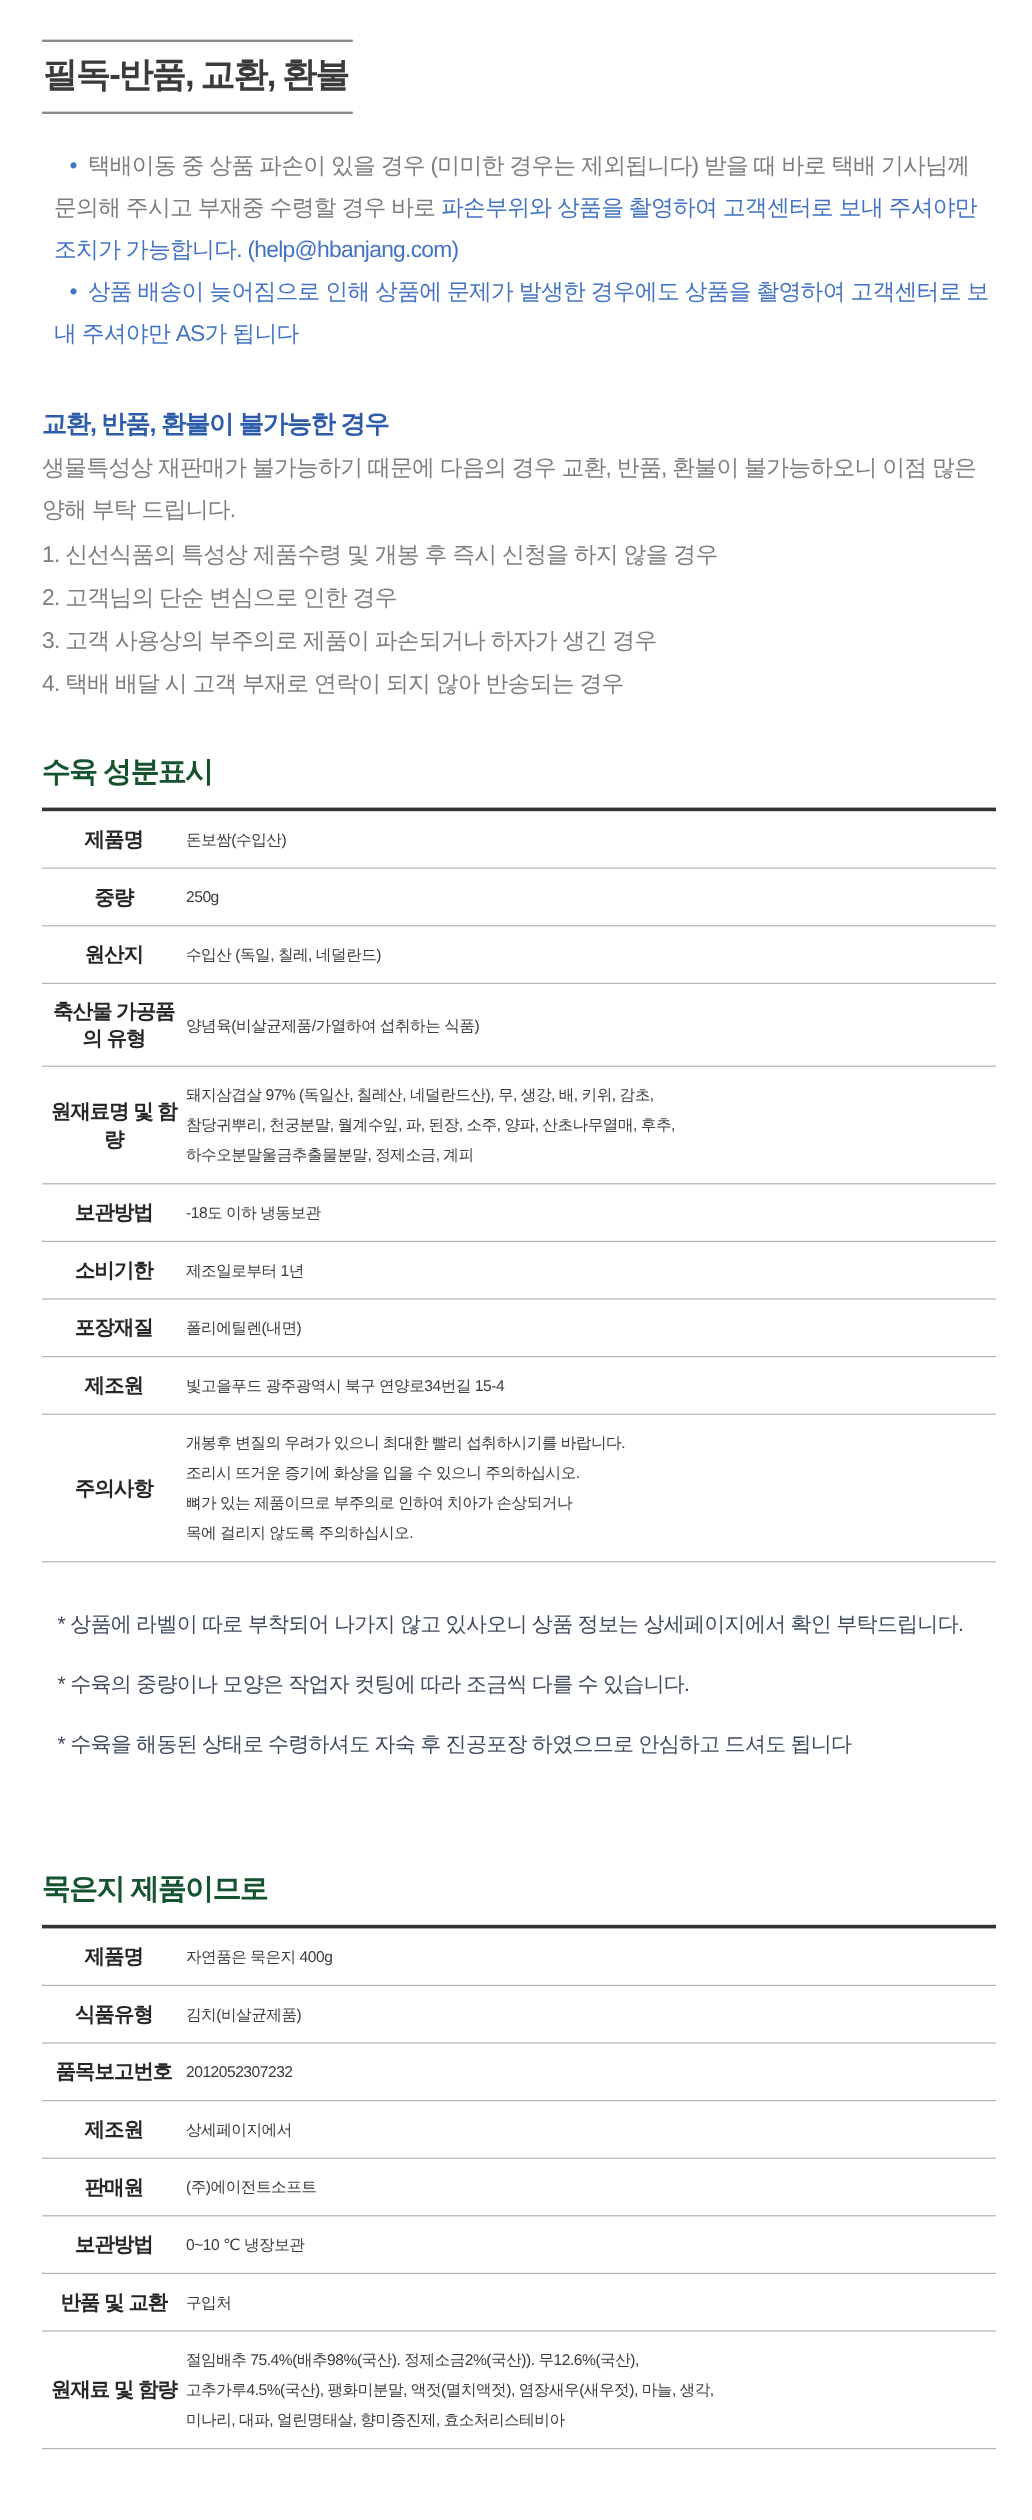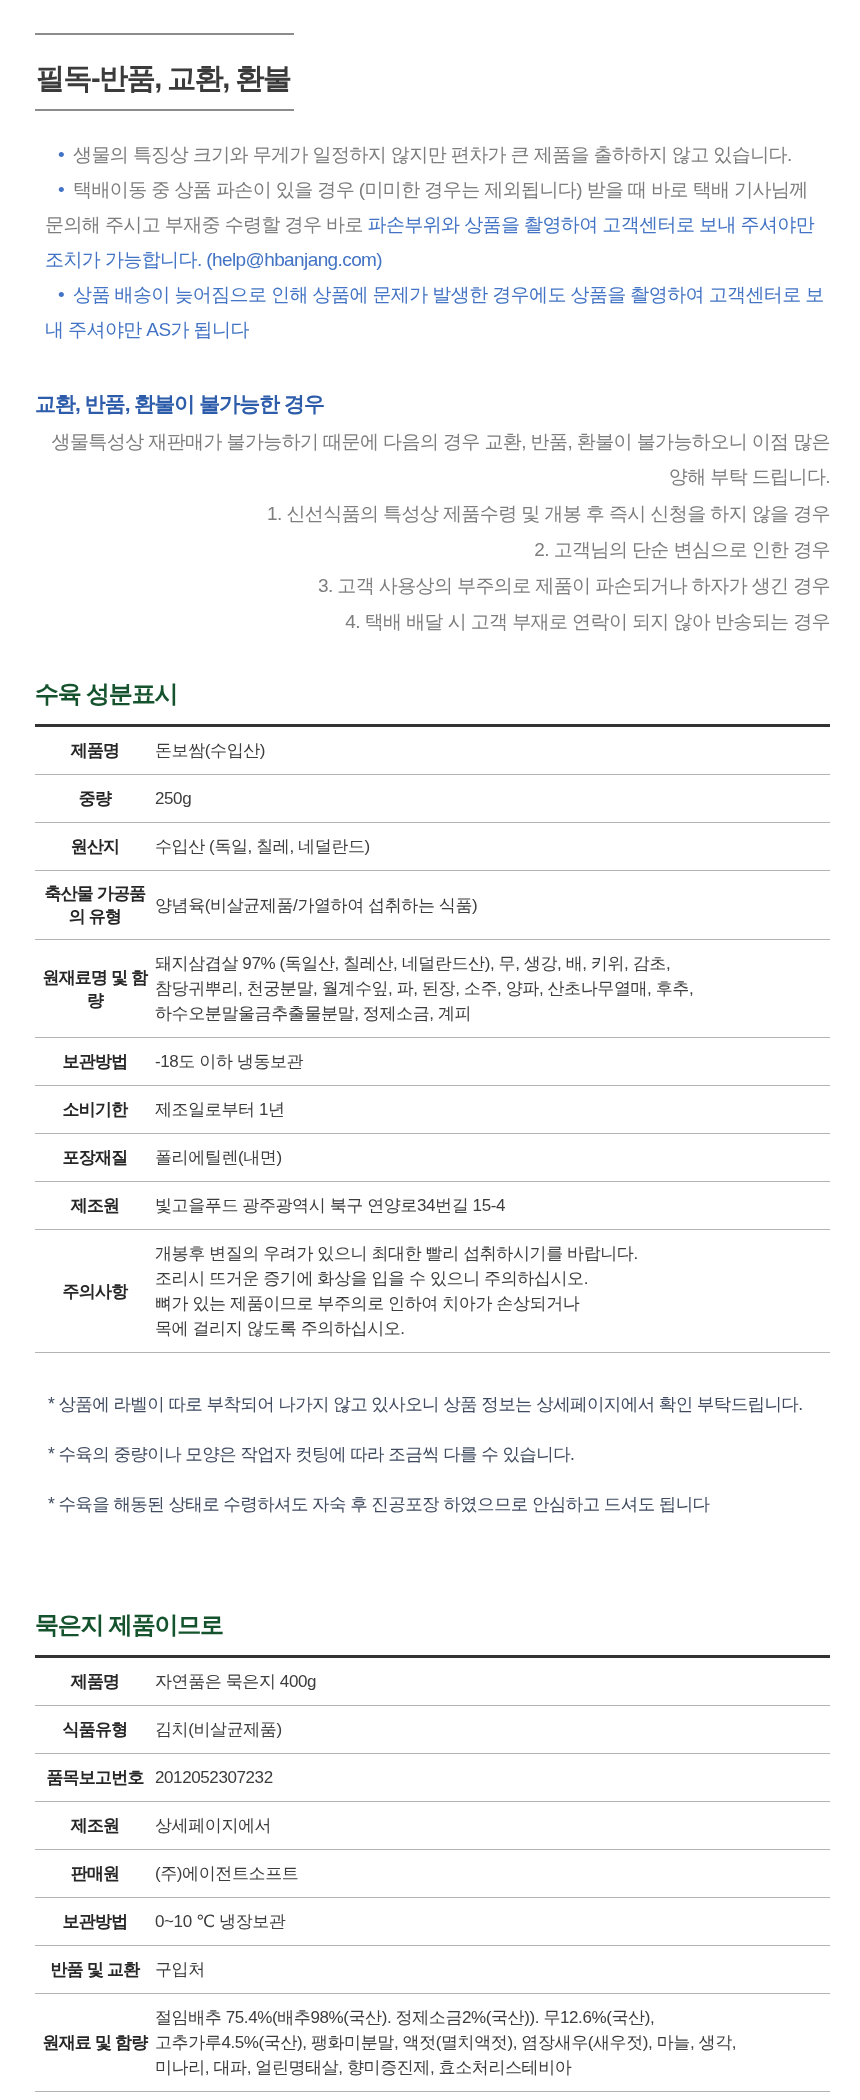--- a/index.html
+++ b/index.html
@@ -4,73 +4,72 @@
 <style>
   html, body { margin: 0; padding: 0; background: #ffffff; }
   body { width: 860px; font-family: "Liberation Sans", "DejaVu Sans", sans-serif; }
   .page { width: 860px; min-height: 2100px; box-sizing: border-box; padding: 33px 30px 40px 35px; background: #fff; }
 
   
   .title-block {
     display: inline-block;
     border-top: 2px solid #8c8c8c;
     border-bottom: 2px solid #8c8c8c;
-    padding: 24px 4px 10px 1px;
+    padding: 8px 4px 10px 1px;
     font-size: 29px; font-weight: bold; color: #3b3b3b;
     letter-spacing: -1.5px;
   }
 
   
   .policy { margin-top: 26px; font-size: 19px; line-height: 35px; letter-spacing: -0.6px; }
   .bullet { margin: 0; padding-left: 10px; text-indent: 13px; }
   .dot { color: #4273c4; margin-right: 9px; }
   .gray { color: #7d7d7d; }
   .blue { color: #4273c4; }
 
   
   .sub-heading { margin: 43px 0 6px 0; font-size: 21px; font-weight: bold; color: #2d5caa; letter-spacing: -1px; }
-  .intro, .num-item { margin: 0; font-size: 19px; line-height: 35px; color: #7d7d7d; letter-spacing: -0.6px; text-align: right; }
+  .intro, .num-item { margin: 0; font-size: 19px; line-height: 35px; color: #7d7d7d; letter-spacing: -0.6px; }
   .num-list { margin-top: 2px; }
   .num-item { line-height: 36px; }
 
   
   .section-heading { margin: 38px 0 14px 0; font-size: 24px; font-weight: bold; color: #14532d; letter-spacing: -1.2px; }
   .section-heading.mukeunji-gap { margin-top: 88px; }
 
   
   .spec { width: 795px; border-collapse: collapse; border-top: 3px solid #333333; }
   .spec tr { border-bottom: 1px solid #b3b3b3; }
   .spec th {
     width: 108px; padding: 11px 6px; box-sizing: content-box;
     font-size: 17px; font-weight: bold; color: #262626;
     text-align: center; vertical-align: middle; letter-spacing: -0.8px;
   }
   .spec td {
-    padding: 11px 10px 11px 0; font-size: 17px; color: #3c3c3c;
+    padding: 11px 10px 11px 0; font-size: 13px; color: #3c3c3c;
     text-align: left; vertical-align: middle; line-height: 25px; letter-spacing: -0.4px;
   }
   .u { }
 
   
   .notes { margin-top: 34px; padding-left: 13px; }
   .notes p { margin: 16px 0 13px 0; font-size: 17.5px; line-height: 34px; color: #3f4a5f; letter-spacing: -0.6px; }
 </style>
 </head>
 <body>
 
 <div class="page">
 
   
   <div class="title-block">
     <span>필독-반품, 교환, 환불</span>
   </div>
 
   
   <div class="policy">
-    <p class="bullet"><span class="dot">•</span><span class="gray">생물의 특징상 크기와 무게가 일정하지 않지만 편차가 큰 제품을 출하하지 않고 있습니다.</span></p>
     <p class="bullet"><span class="dot">•</span><span class="gray">택배이동 중 상품 파손이 있을 경우 (미미한 경우는 제외됩니다) 받을 때 바로 택배 기사님께 문의해 주시고 부재중 수령할 경우 바로 </span><span class="blue">파손부위와 상품을 촬영하여 고객센터로 보내 주셔야만 조치가 가능합니다.  (help@hbanjang.com)</span></p>
     <p class="bullet"><span class="dot">•</span><span class="blue">상품 배송이 늦어짐으로 인해 상품에 문제가 발생한 경우에도 상품을 촬영하여 고객센터로 보내 주셔야만 AS가 됩니다</span></p>
   </div>
 
   
   <h3 class="sub-heading">교환, 반품, 환불이 불가능한 경우</h3>
   <p class="intro">생물특성상 재판매가 불가능하기 때문에 다음의 경우 교환, 반품, 환불이 불가능하오니 이점 많은 양해 부탁 드립니다.</p>
   <div class="num-list">
     <p class="num-item">1. 신선식품의 특성상 제품수령 및 개봉 후 즉시 신청을 하지 않을 경우</p>
     <p class="num-item">2. 고객님의 단순 변심으로 인한 경우</p>

